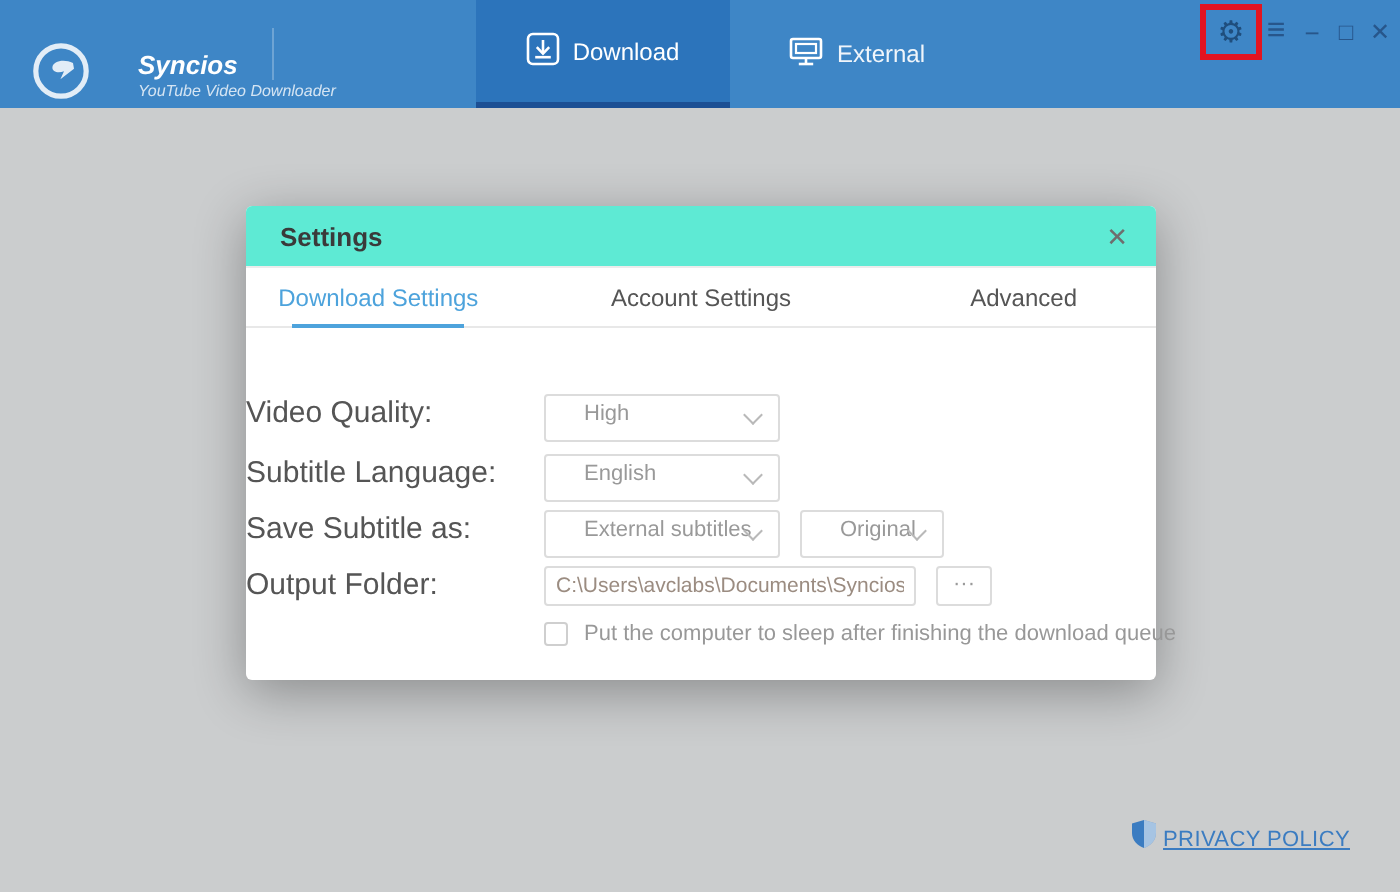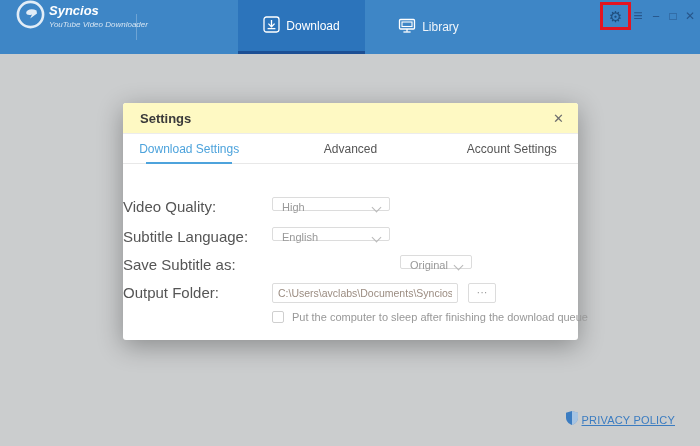--- a/index.html
+++ b/index.html
@@ -8,21 +8,21 @@
     font-family:"Liberation Sans", sans-serif;
     position:relative;
     background:#cbcdce;
   }
 
   
   .header {
     position:absolute; left:0; top:0; width:700px; height:54px;
     background:#3e86c6;
   }
-  .logo-wrap { position:absolute; left:16px; top:0; display:flex; align-items:center; gap:4px; }
+  .logo-wrap { position:absolute; left:16px; top:21px; display:flex; align-items:center; gap:24px; }
   .logo-text { display:flex; flex-direction:column; line-height:1.25; }
   .logo-title { font-size:13px; font-weight:bold; font-style:italic; color:#ffffff; }
   .logo-sub { font-size:8px; font-style:italic; color:rgba(255,255,255,0.78); }
   .header-divider { position:absolute; left:136px; top:14px; width:1px; height:26px; background:rgba(255,255,255,0.25); }
 
   .nav-tab {
     position:absolute; top:0; height:54px;
     display:flex; align-items:center; justify-content:center; gap:6px;
     font-size:12px; color:#ffffff; cursor:default;
   }
@@ -42,21 +42,21 @@
 
   
   .dialog {
     position:absolute; left:123px; top:103px; width:455px; height:237px;
     background:#ffffff; border-radius:3px;
     box-shadow:0 6px 26px rgba(0,0,0,0.32);
   }
   .dialog-titlebar {
     height:31px; display:flex; align-items:center; justify-content:space-between;
     padding:0 14px 0 17px; border-bottom:1px solid #ececec;
-    background:#fef9c3; border-radius:3px 3px 0 0;
+    background:#5eead4; border-radius:3px 3px 0 0;
   }
   .dialog-title { font-size:13px; font-weight:bold; color:#3a3a3a; }
   .dialog-close { font-size:13px; color:#6e6e6e; cursor:default; }
 
   .dtabs { display:flex; height:30px; border-bottom:1px solid #e8e8e8;gap:29px; }
   .dtab {
     flex:1; text-align:center; font-size:12px; color:#555;
     line-height:30px; position:relative; cursor:default;
   }
   .dtab.active { color:#4da3dc; }
@@ -64,23 +64,23 @@
     content:""; position:absolute; left:50%; transform:translateX(-50%);
     bottom:-1px; width:86px; height:2px; background:#4da3dc;
   }
 
   .frow { position:absolute; left:0; width:455px; height:20px; line-height:20px; }
   .frow-label {
     position:absolute; left:0; top:0; width:137px; 
     font-size:15px; color:#555;
   }
   .sel {
-    position:absolute; top:0; height:14px;
+    position:absolute; top:0; height:24px;
     border:1px solid #dcdcdc; border-radius:2px; background:#fff;
-    font-size:11px; color:#999; padding-left:9px; line-height:18px;
+    font-size:11px; color:#999; padding-left:19px; line-height:18px;
     cursor:default;
   }
   .sel::after {
     content:""; position:absolute; right:9px; top:6px;
     width:6px; height:6px;
     border-left:1px solid #b9b9b9; border-bottom:1px solid #b9b9b9;
     transform:rotate(-45deg);
   }
   .sel-1 { left:149px; width:118px; }
   .sel-2 { left:277px; width:72px; }
@@ -146,61 +146,64 @@
 
   <div class="nav-tab nav-tab-library">
     <span>
       <svg width="18" height="17" viewBox="0 0 18 17">
         <rect x="1.5" y="2.5" width="15" height="9.5" rx="1" fill="none" stroke="#ffffff" stroke-width="1.3"></rect>
         <rect x="4" y="5" width="10" height="4.5" fill="none" stroke="#ffffff" stroke-width="1.1"></rect>
         <path d="M9 12 V14.8" stroke="#ffffff" stroke-width="1.3"></path>
         <path d="M5.4 15 H12.6" stroke="#ffffff" stroke-width="1.3"></path>
       </svg>
     </span>
-    <span>Library</span>
+    <span>External</span>
   </div>
 
   <div class="gear-highlight">
     <span class="gear-glyph">⚙</span>
   </div>
   <span class="winctl menu-glyph">≡</span>
   <span class="winctl min-glyph">−</span>
   <span class="winctl max-glyph">□</span>
   <span class="winctl close-glyph">✕</span>
 </div>
 
 <div class="dialog">
 
   <div class="dialog-titlebar">
     <span class="dialog-title">Settings</span>
     <span class="dialog-close">✕</span>
   </div>
 
   <div class="dtabs">
     <div class="dtab active">Download Settings</div>
+    <div class="dtab">Account Settings</div>
     <div class="dtab">Advanced</div>
-    <div class="dtab">Account Settings</div>
   </div>
 
   <div class="frow" style="top:94px">
     <span class="frow-label">Video Quality:</span>
     <div class="sel sel-1">
       <span>High</span>
     </div>
   </div>
 
   <div class="frow" style="top:124px">
     <span class="frow-label">Subtitle Language:</span>
     <div class="sel sel-1">
       <span>English</span>
     </div>
   </div>
 
   <div class="frow" style="top:152px">
     <span class="frow-label">Save Subtitle as:</span>
+    <div class="sel sel-1">
+      <span>External subtitles</span>
+    </div>
     <div class="sel sel-2">
       <span>Original</span>
     </div>
   </div>
 
   <div class="frow" style="top:180px">
     <span class="frow-label">Output Folder:</span>
     <input class="folder-input" type="text" value="C:\Users\avclabs\Documents\Syncios YouTu" style="">
     <div class="browse-btn">···</div>
   </div>

